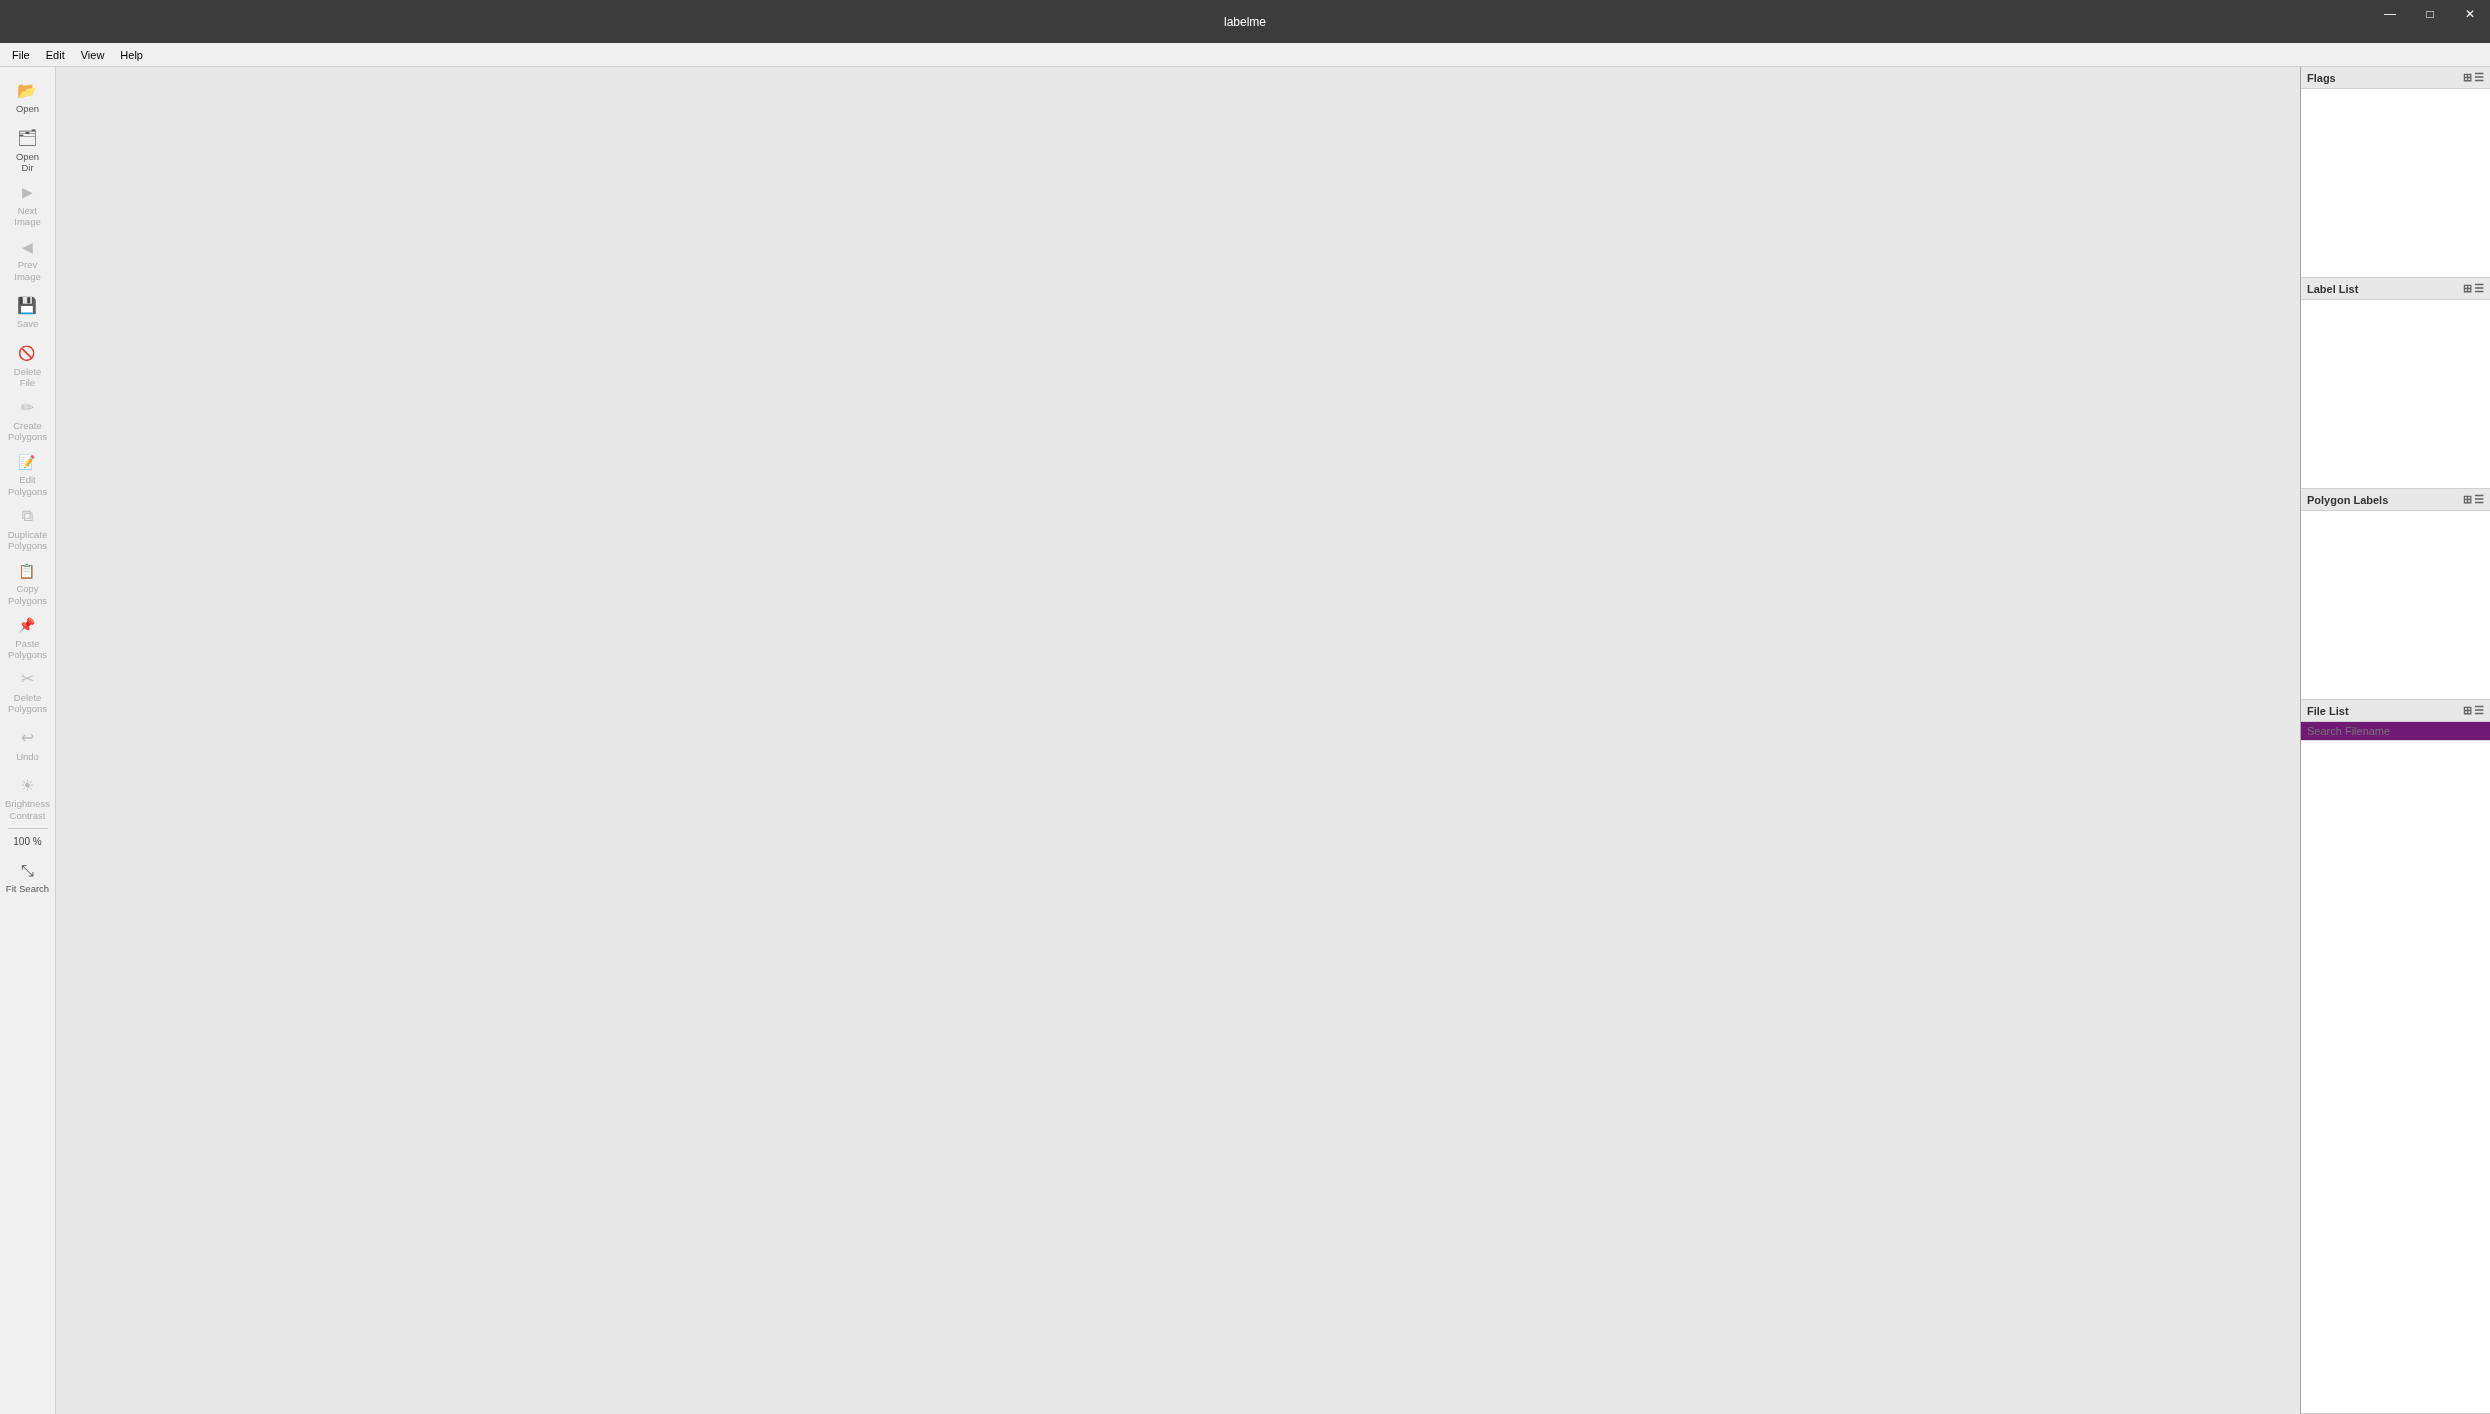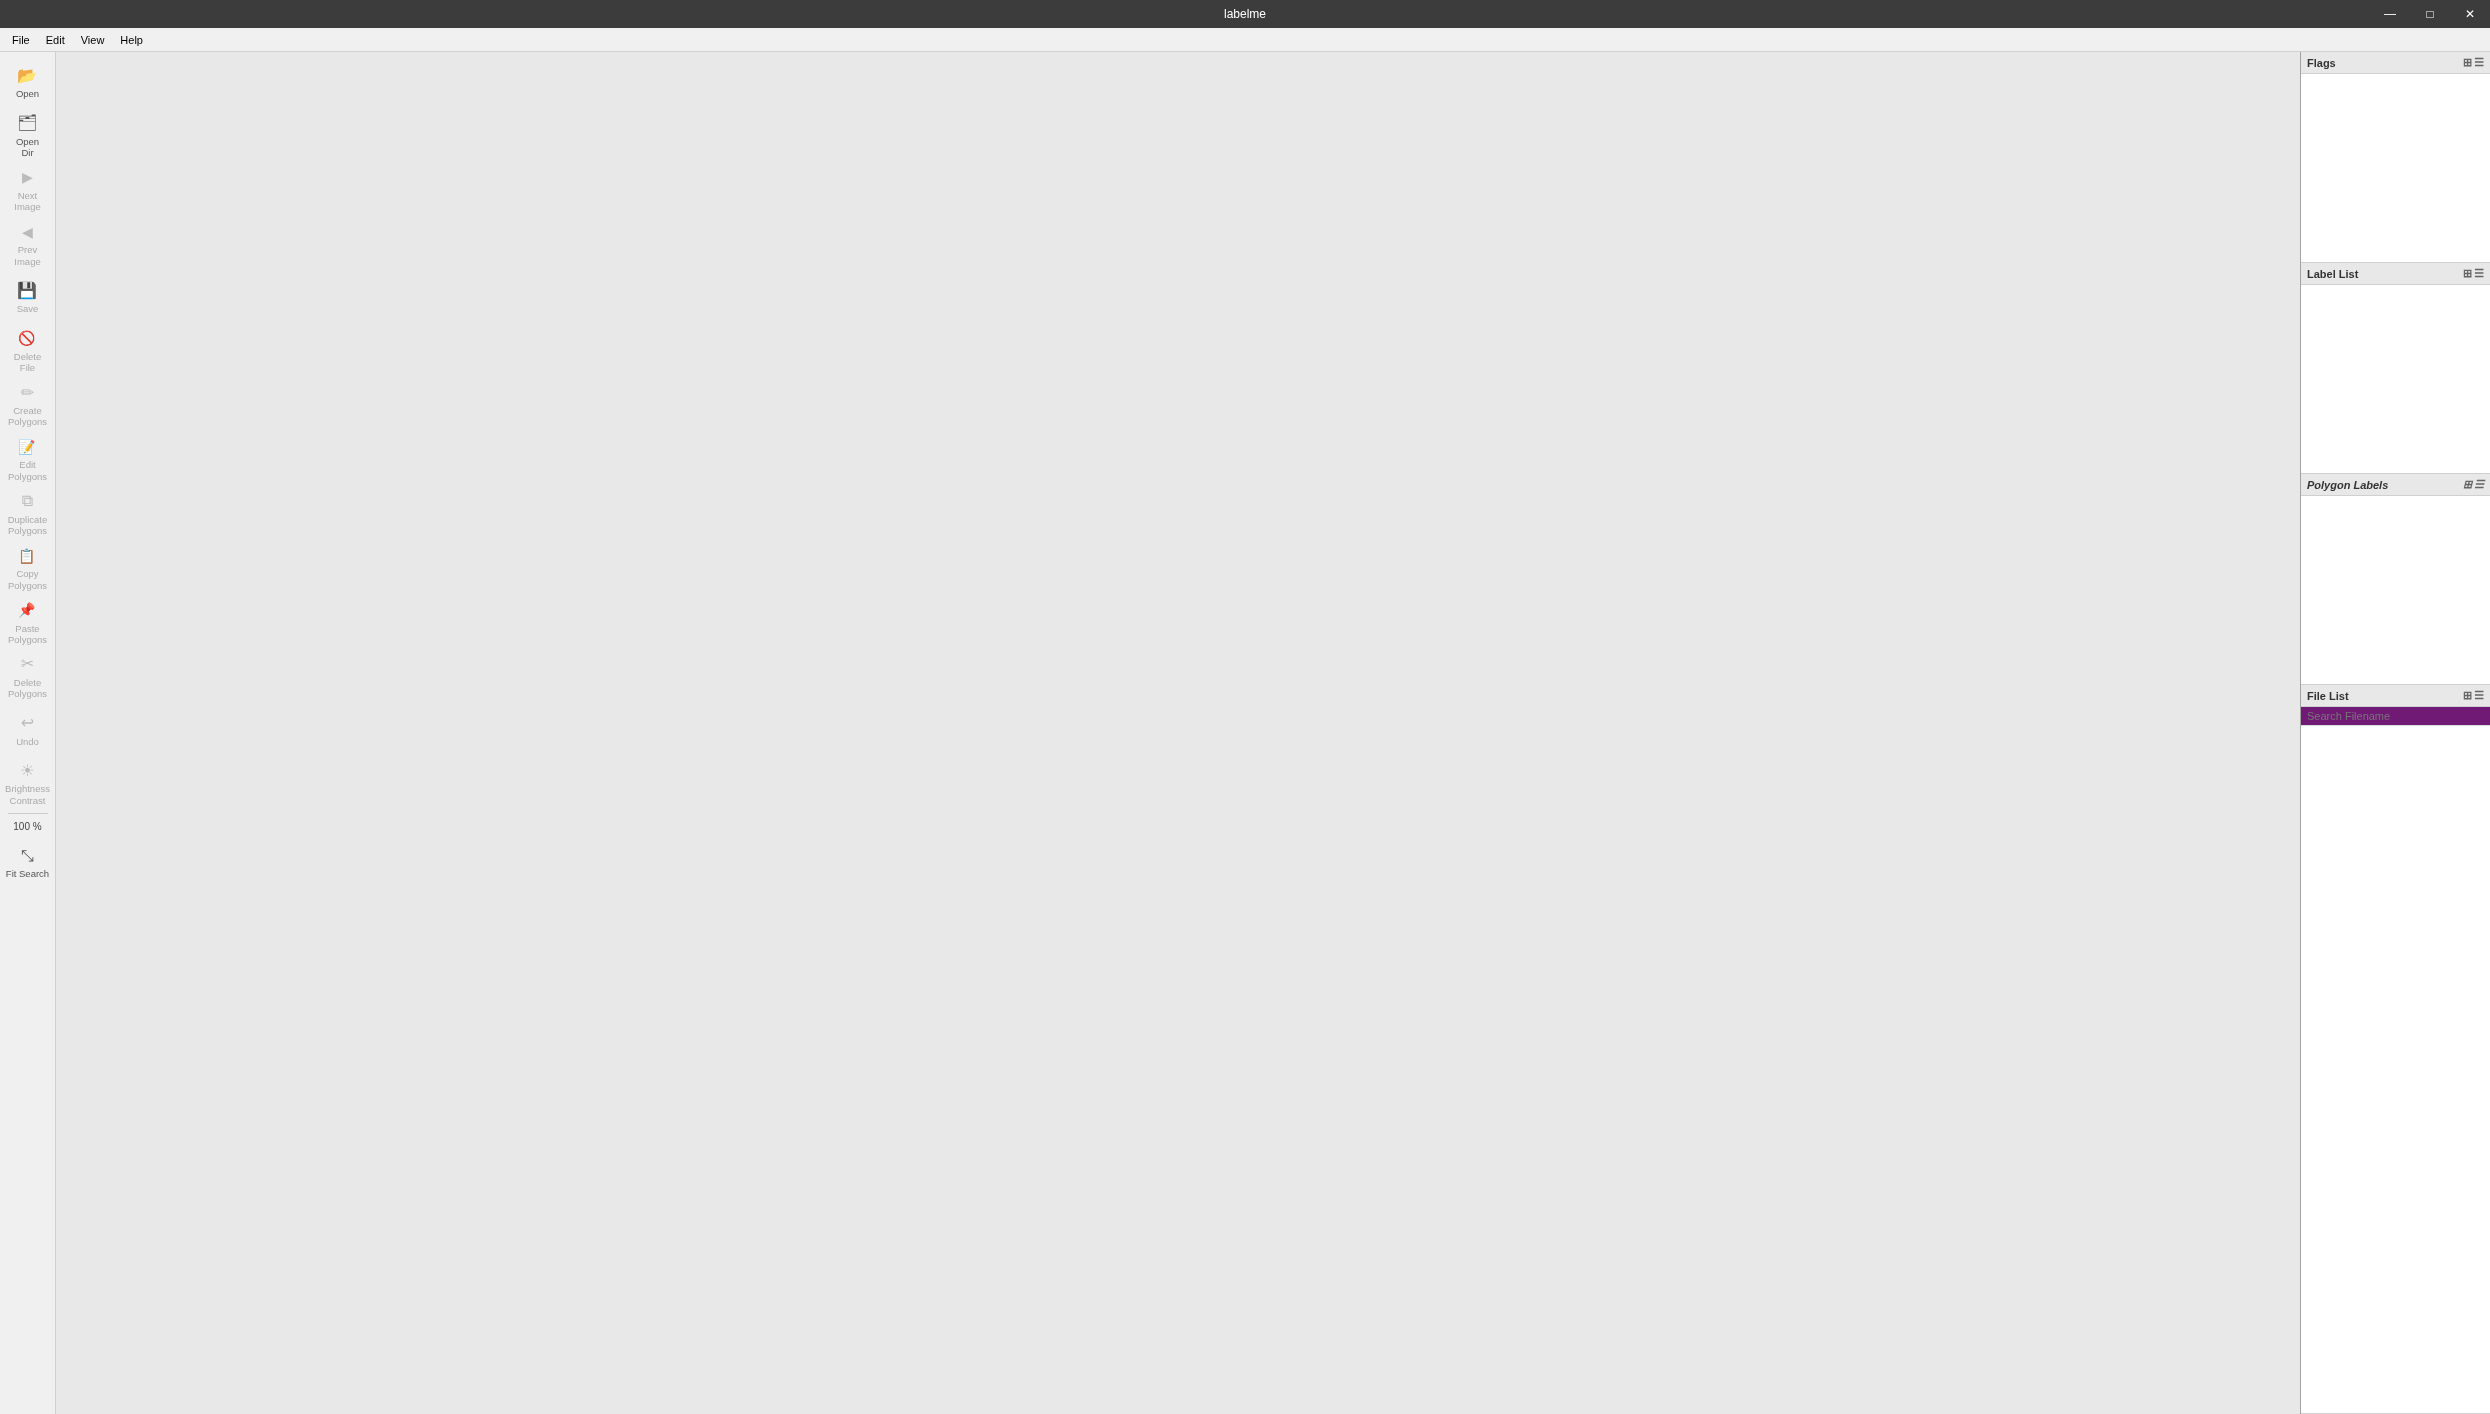--- a/index.html
+++ b/index.html
@@ -9,21 +9,21 @@
       background: #f0f0f0;
       width: 2490px;
       height: 1414px;
       overflow: hidden;
       display: flex;
       flex-direction: column;
     }
 
     
     #title-bar {
-      height: 28px;
+      height: 43px;
       background: #3c3c3c;
       display: flex;
       align-items: center;
       justify-content: center;
       color: #ffffff;
       font-size: 12px;
       position: relative;
       flex-shrink: 0;
     }
     #title-bar .window-controls {
@@ -178,21 +178,20 @@
       flex: 0 0 210px;
     }
     #label-list-section .panel-content {
       height: 188px;
       background: #ffffff;
     }
 
     
     #polygon-labels-section {
       flex: 0 0 210px;
-      font-style: italic;
     }
     #polygon-labels-section .panel-content {
       height: 188px;
       background: #ffffff;
     }
 
     
     #file-list-section {
       flex: 1;
       display: flex;

